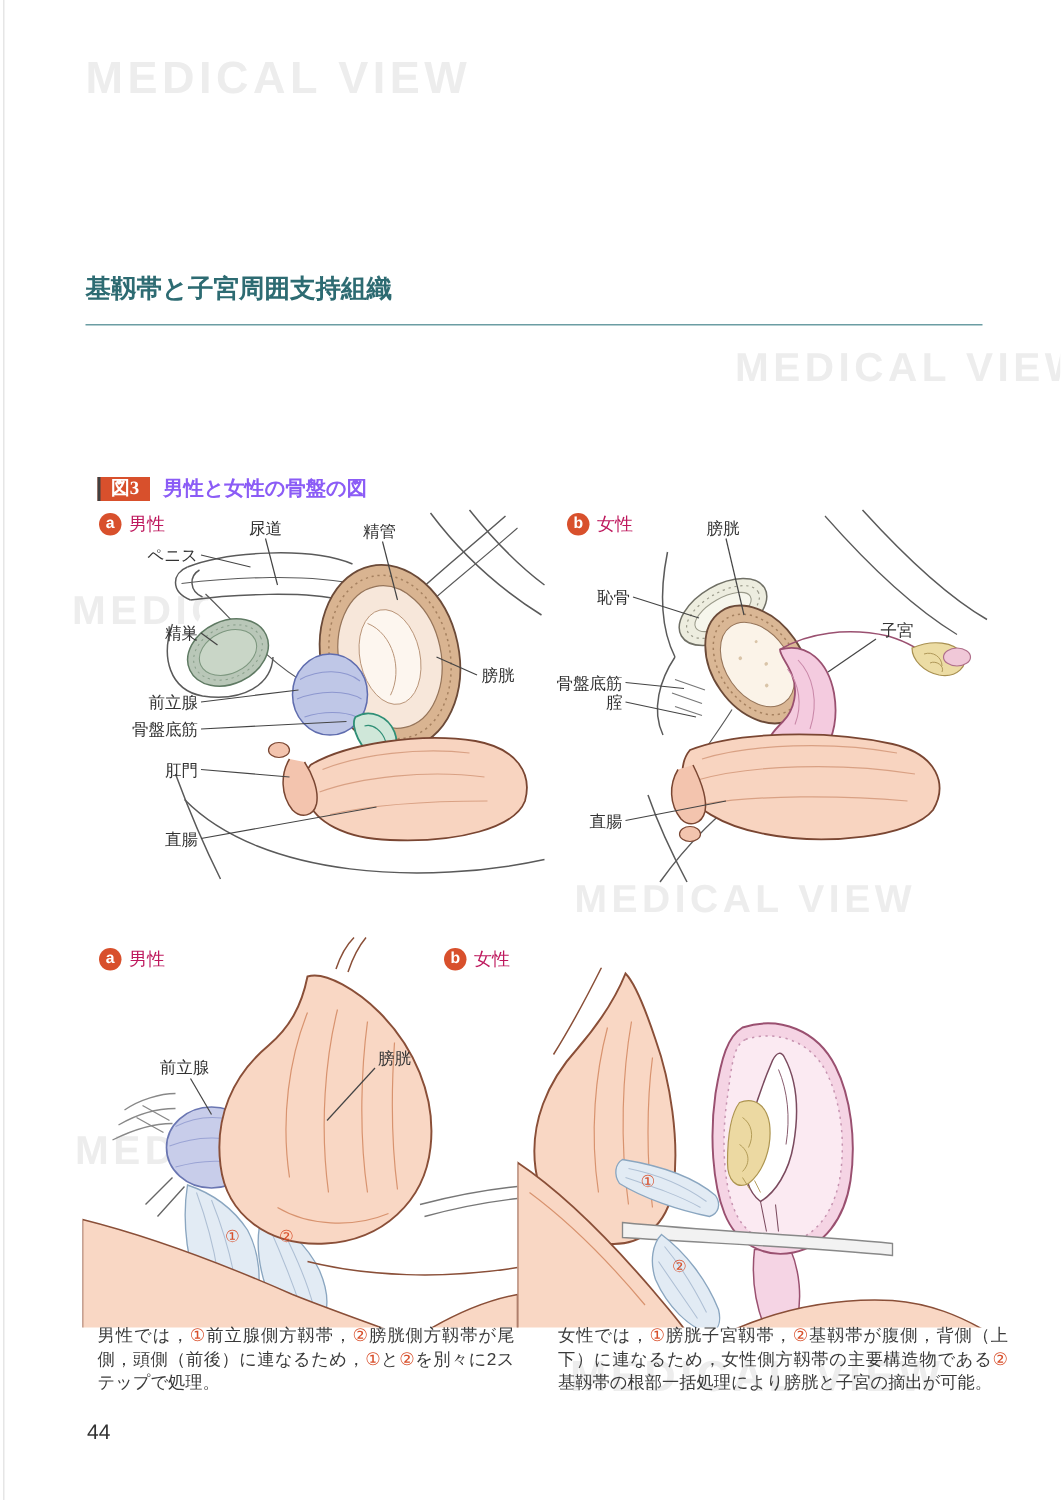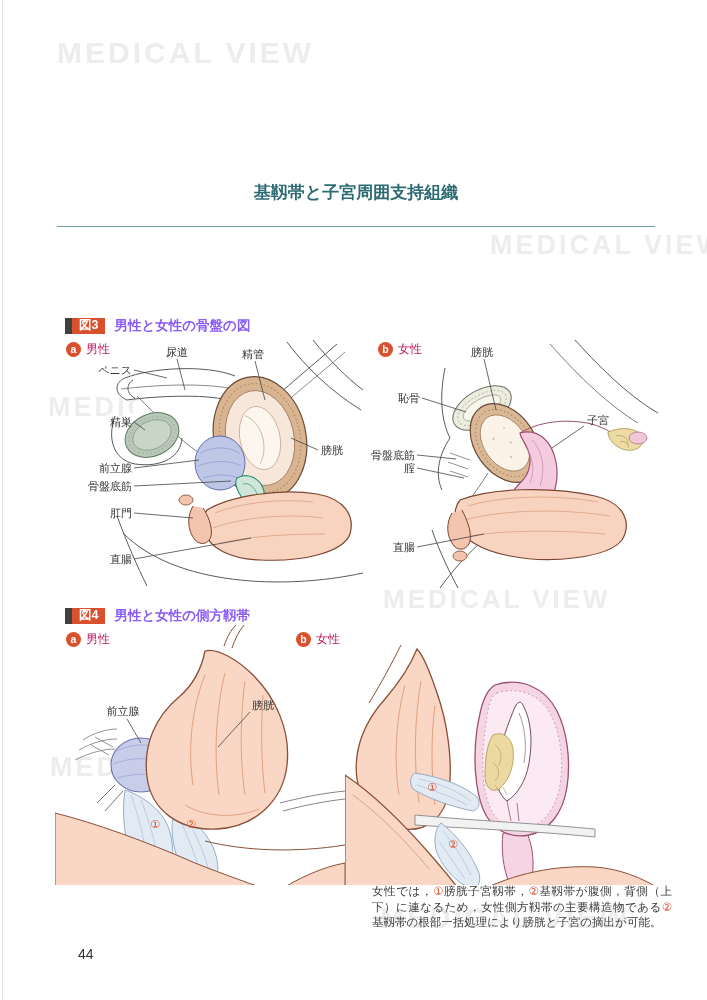--- a/index.html
+++ b/index.html
@@ -6,24 +6,24 @@
   .page{position:relative;width:707px;height:1000px;background:#fff;overflow:hidden;
         font-family:"Liberation Sans","DejaVu Sans",sans-serif;color:#333;}
   .edge-left{position:absolute;left:2px;top:0;width:1px;height:1000px;background:#e6e6e6;z-index:2;}
   .wm{position:absolute;color:#ededed;font-weight:bold;letter-spacing:3px;white-space:nowrap;z-index:0;}
   .content{position:absolute;z-index:1;}
   p{margin:0;}
   .bodytext{width:600px;font-size:14px;line-height:22.3px;text-align:justify;color:#3a3a3a;}
   .red{color:#d8502c;}
   .refbox{color:#d8502c;border:1px solid #d8502c;padding:0 1px;font-size:12px;margin:0 1px;}
   .sec-head{width:598px;font-size:17px;font-weight:bold;color:#2d6b72;
-            padding-bottom:22px;border-bottom:1.5px solid #6b9da3;text-align:center;}
+            padding-bottom:12px;border-bottom:1.5px solid #6b9da3;}
   .fig-header{display:flex;align-items:center;gap:9px;}
   .fig-tag{background:#d8502c;color:#fff;font-size:12.5px;font-weight:bold;
-           padding:1.5px 7px 2.5px;line-height:1;border-left:7px solid #404040;}
+           padding:1.5px 7px 2.5px;line-height:1;border-left:2px solid #404040;font-family:Liberation Serif, serif;}
   .fig-title{font-size:13.5px;font-weight:bold;color:#8b5cf6;}
   .subfig{display:flex;align-items:center;gap:5px;}
   .badge{display:inline-block;width:15px;height:15px;border-radius:50%;background:#d8502c;
          color:#fff;font-size:10.5px;font-weight:bold;text-align:center;line-height:15px;}
   .subfig-label{font-size:12px;color:#be185d;}
   .caption{font-size:11.5px;line-height:15.5px;color:#3a3a3a;text-align:justify;}
   .pagenum{font-size:14px;color:#333;}
   svg text{font-family:"Liberation Sans","DejaVu Sans",sans-serif;}
   .lbl{font-size:11px;fill:#333;}
   .marker{font-size:11px;fill:#d8502c;}
@@ -178,24 +178,20 @@
         <path d="M47,209 L114,196"></path>
     </g>
     <text class="lbl" x="112" y="18" text-anchor="middle">膀胱</text>
     <text class="lbl" x="50" y="64" text-anchor="end">恥骨</text>
     <text class="lbl" x="217" y="86">子宮</text>
     <text class="lbl" x="45" y="121" text-anchor="end">骨盤底筋</text>
     <text class="lbl" x="45" y="134" text-anchor="end">腟</text>
     <text class="lbl" x="45" y="213" text-anchor="end">直腸</text>
   </svg>
 
-  <div class="fig-header content" style="left:65px;top:607px;">
-    <span class="fig-tag">図4</span>
-    <span class="fig-title">男性と女性の側方靱帯</span>
-  </div>
 
   <div class="subfig content" style="left:66px;top:631px;">
     <span class="badge">a</span>
     <span class="subfig-label">男性</span>
   </div>
   <div class="subfig content" style="left:296px;top:631px;">
     <span class="badge">b</span>
     <span class="subfig-label">女性</span>
   </div>
 
@@ -275,17 +271,18 @@
     </g>
     <g>
       <path d="M0,130 C30,150 60,180 90,215 C100,227 110,238 116,248 L0,248 Z" fill="#f9d7c4" stroke="#8a4f38" stroke-width="1.2"></path>
       <path d="M8,150 C35,170 60,195 85,225" fill="none" stroke="#d8936f" stroke-width="0.8"></path>
       <path d="M130,248 C170,228 210,220 250,222 C275,224 295,232 315,244 L315,248 Z" fill="#f9d7c4" stroke="#8a4f38" stroke-width="1"></path>
     </g>
     <text class="marker" x="87" y="146" text-anchor="middle">①</text>
     <text class="marker" x="108" y="203" text-anchor="middle">②</text>
   </svg>
 
+  <p class="caption content" style="left:65px;top:884px;width:278px;"><span>男性では，</span><span class="red">①</span><span>前立腺側方靱帯，</span><span class="red">②</span><span>膀胱側方靱帯が尾側，頭側（前後）に連なるため，</span><span class="red">①</span><span>と</span><span class="red">②</span><span>を別々に2ステップで処理。</span></p>
 
   <p class="caption content" style="left:355px;top:884px;width:300px;margin-left:17px;"><span>女性では，</span><span class="red">①</span><span>膀胱子宮靱帯，</span><span class="red">②</span><span>基靱帯が腹側，背側（上下）に連なるため，女性側方靱帯の主要構造物である</span><span class="red">②</span><span>基靱帯の根部一括処理により膀胱と子宮の摘出が可能。</span></p>
 
-  <div class="pagenum content" style="left:58px;top:946px;margin-left:20px;">44</div>
+  <div class="pagenum content" style="left:58px;top:946px;">44</div>
 </div>
 
 </body></html>

